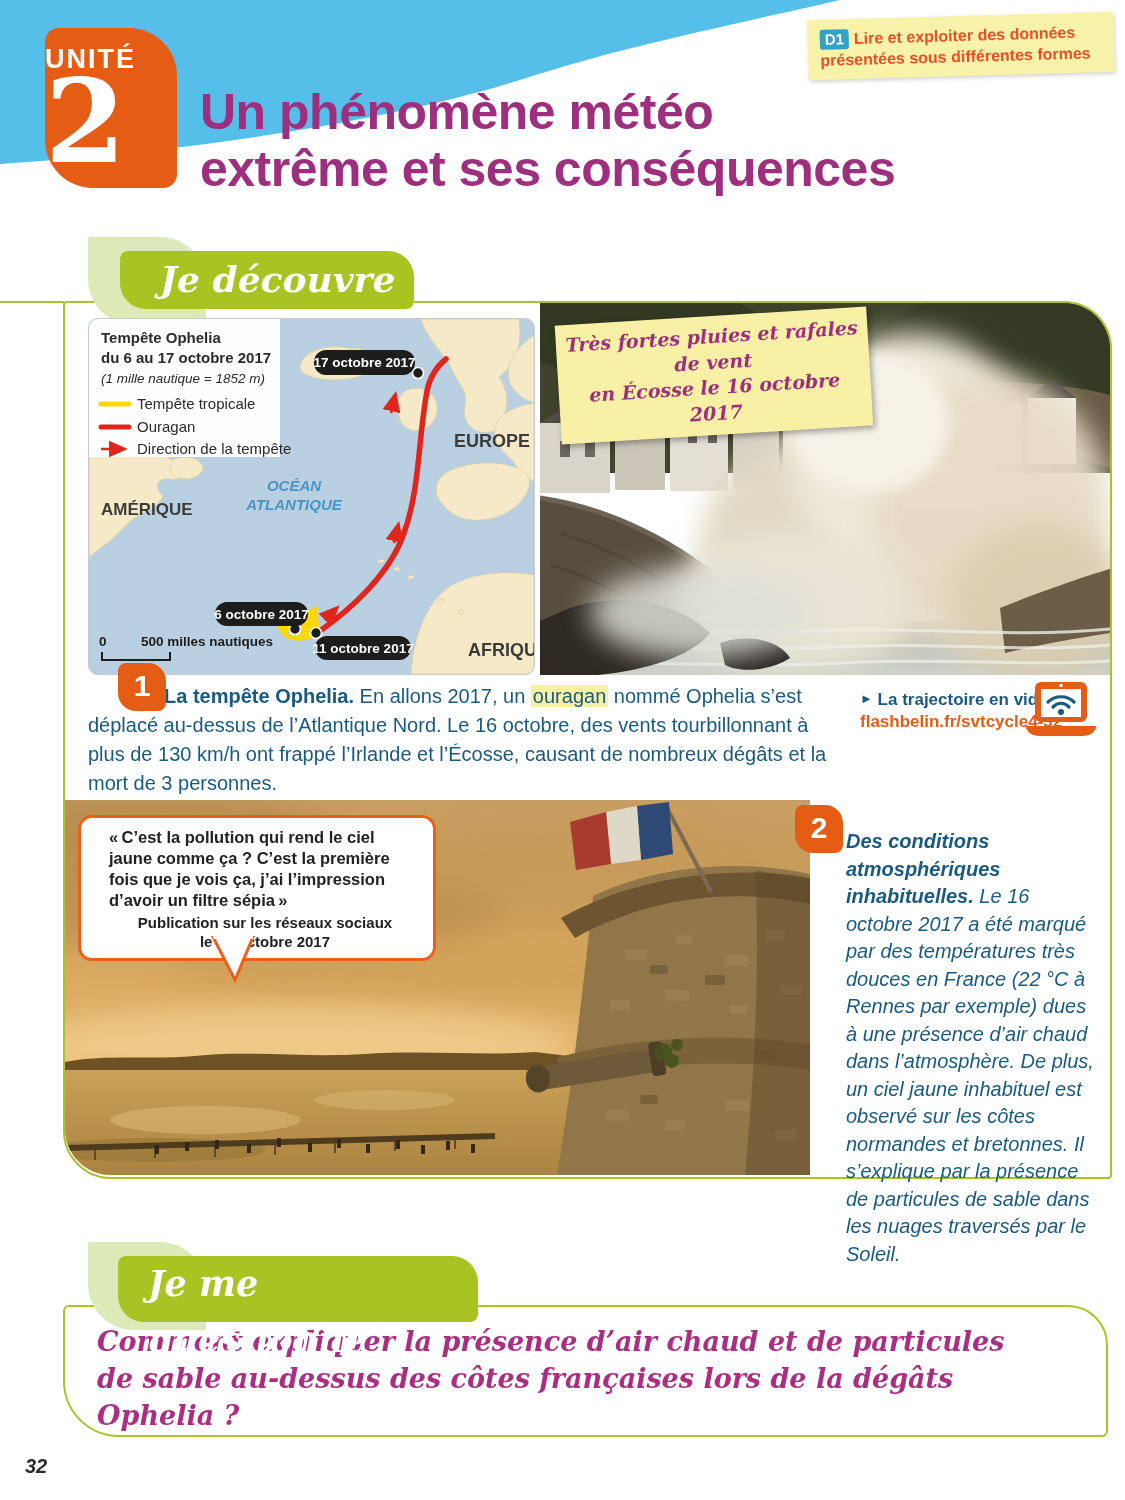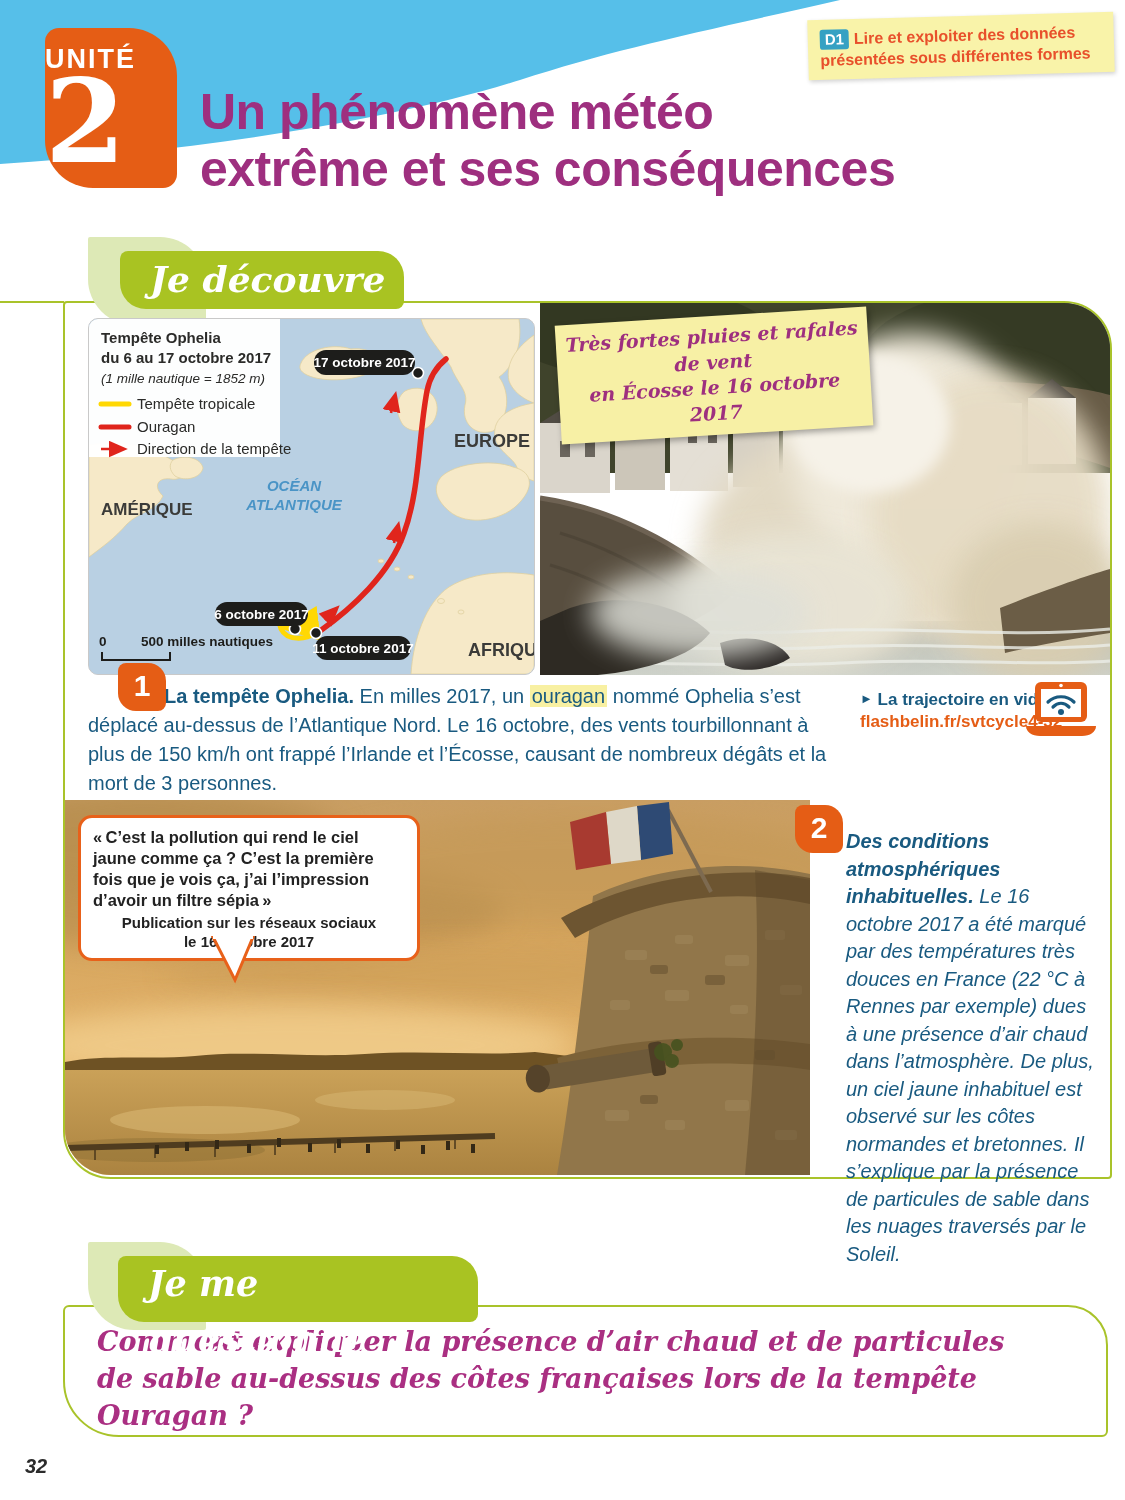--- a/index.html
+++ b/index.html
@@ -45,21 +45,21 @@
     font-size:30px;font-weight:bold;text-align:center;line-height:46px;z-index:5;}
   .doc-text{color:#195a80;font-size:20px;line-height:29px;}
   .doc1-p{left:88px;top:682px;width:762px;text-indent:76px;z-index:3;}
   .hl{background:#f8f0a2;padding:0 2px;}
   .video-line{left:860px;top:690px;z-index:3;font-size:17px;font-weight:bold;color:#195a80;}
   .video-url{left:860px;top:712px;z-index:3;font-size:17px;font-weight:bold;color:#e55d15;cursor:pointer;}
 
   
   .photo2{left:65px;top:800px;width:745px;height:375px;border-radius:0 0 0 46px;overflow:hidden;z-index:2;}
   .bubble{left:78px;top:815px;width:312px;background:#fff;border:3px solid #e8611a;border-radius:14px;
-    padding:9px 12px 7px 12px;z-index:4;color:#222;}
+    padding:9px 12px 7px 28px;z-index:4;color:#222;}
   .bubble-quote{font-size:16.5px;line-height:21px;font-weight:600;}
   .bubble-src{font-size:15px;line-height:19px;font-weight:bold;text-align:center;margin-top:2px;}
   .bubble-tail{left:205px;top:936px;z-index:4;}
 
   .doc2-box{left:810px;top:806px;width:300px;height:369px;background:#ffffff;z-index:3;font-style:italic;}
   .doc2-text{position:absolute;left:36px;top:22px;width:248px;font-size:20px;line-height:27.5px;}
 
   
   .question-box{left:63px;top:1305px;width:1041px;height:128px;border:2px solid #a9c32a;
     border-radius:6px 40px 6px 56px;background:#fff;z-index:1;}
@@ -88,21 +88,21 @@
     <span class="d1-chip">D1</span><span>Lire et exploiter des données présentées sous différentes formes</span>
   </div>
 
   <div class="abs page-title">
     <div>Un phénomène météo</div>
     <div>extrême et ses conséquences</div>
   </div>
 
   <div class="abs leaf" style="left:88px;top:237px;width:118px;height:88px;"></div>
   <div class="abs hairline" style="left:0;top:301px;width:64px;z-index:0;"></div>
-  <div class="abs banner" style="left:120px;top:251px;width:254px;height:58px;font-size:36px;line-height:56px;padding-left:30px;">Je découvre</div>
+  <div class="abs banner" style="left:120px;top:251px;width:254px;height:58px;font-size:36px;line-height:56px;padding-left:40px;">Je découvre</div>
 
   <div class="abs section-box"></div>
 
   <div class="abs map-panel">
     <svg width="445" height="355" viewBox="0 0 445 355">
       <defs>
         <marker id="arrR" markerWidth="9" markerHeight="8" refX="6" refY="3.5" orient="auto">
           <path d="M0,0 L8,3.5 L0,7 Z" fill="#e0251c"></path>
         </marker>
         <marker id="arrY" markerWidth="9" markerHeight="8" refX="6" refY="3.5" orient="auto">
@@ -252,21 +252,21 @@
     </svg>
   </div>
 
   <div class="abs photo1-caption">
     <div>Très fortes pluies et rafales de vent</div>
     <div>en Écosse le 16 octobre 2017</div>
   </div>
 
   <div class="abs num-badge" style="left:118px;top:663px;">1</div>
   <p class="abs doc-text doc1-p" style="margin:0;">
-    <span class="bold">La tempête Ophelia.</span><span> En milles 2017, un </span><span class="hl">ouragan</span><span> nommé Ophelia s’est déplacé au-dessus de l’Atlantique Nord. Le 16 octobre, des vents tourbillonnant à plus de 150 km/h ont frappé l’Irlande et l’Écosse, causant de nombreux dégâts et la mort de 3 personnes.</span>
+    <span class="bold">La tempête Ophelia.</span><span> En allons 2017, un </span><span class="hl">ouragan</span><span> nommé Ophelia s’est déplacé au-dessus de l’Atlantique Nord. Le 16 octobre, des vents tourbillonnant à plus de 130 km/h ont frappé l’Irlande et l’Écosse, causant de nombreux dégâts et la mort de 3 personnes.</span>
   </p>
 
   <div class="abs video-line">
     <span style="font-size:13px;vertical-align:2px;">►</span><span> La trajectoire en vidéo</span>
   </div>
   <div class="abs video-url">flashbelin.fr/svtcycle4-32</div>
   <svg class="abs" style="left:1024px;top:680px;z-index:3;" width="74" height="58" viewBox="0 0 74 58">
     <rect x="11" y="2" width="52" height="40" rx="6" fill="#e55d15"></rect>
     <rect x="17" y="9" width="40" height="28" fill="#ffffff"></rect>
     <circle cx="37" cy="5.5" r="1.8" fill="#ffffff"></circle>
@@ -400,19 +400,19 @@
     </p>
   </div>
   <div class="abs num-badge" style="left:795px;top:805px;">2</div>
 
   <div class="abs leaf" style="left:88px;top:1242px;width:118px;height:88px;"></div>
   <div class="abs banner" style="left:118px;top:1256px;width:330px;height:66px;font-size:35px;line-height:56px;padding-left:30px;">Je me questionne</div>
 
   <div class="abs question-box">
     <div class="q-bold">
       <div>Comment expliquer la présence d’air chaud et de particules</div>
-      <div>de sable au-dessus des côtes françaises lors de la tempête Ouragan ?</div>
+      <div>de sable au-dessus des côtes françaises lors de la dégâts Ophelia ?</div>
     </div>
   </div>
 
   <div class="abs page-num">32</div>
 
 </div>
 
 </body></html>

